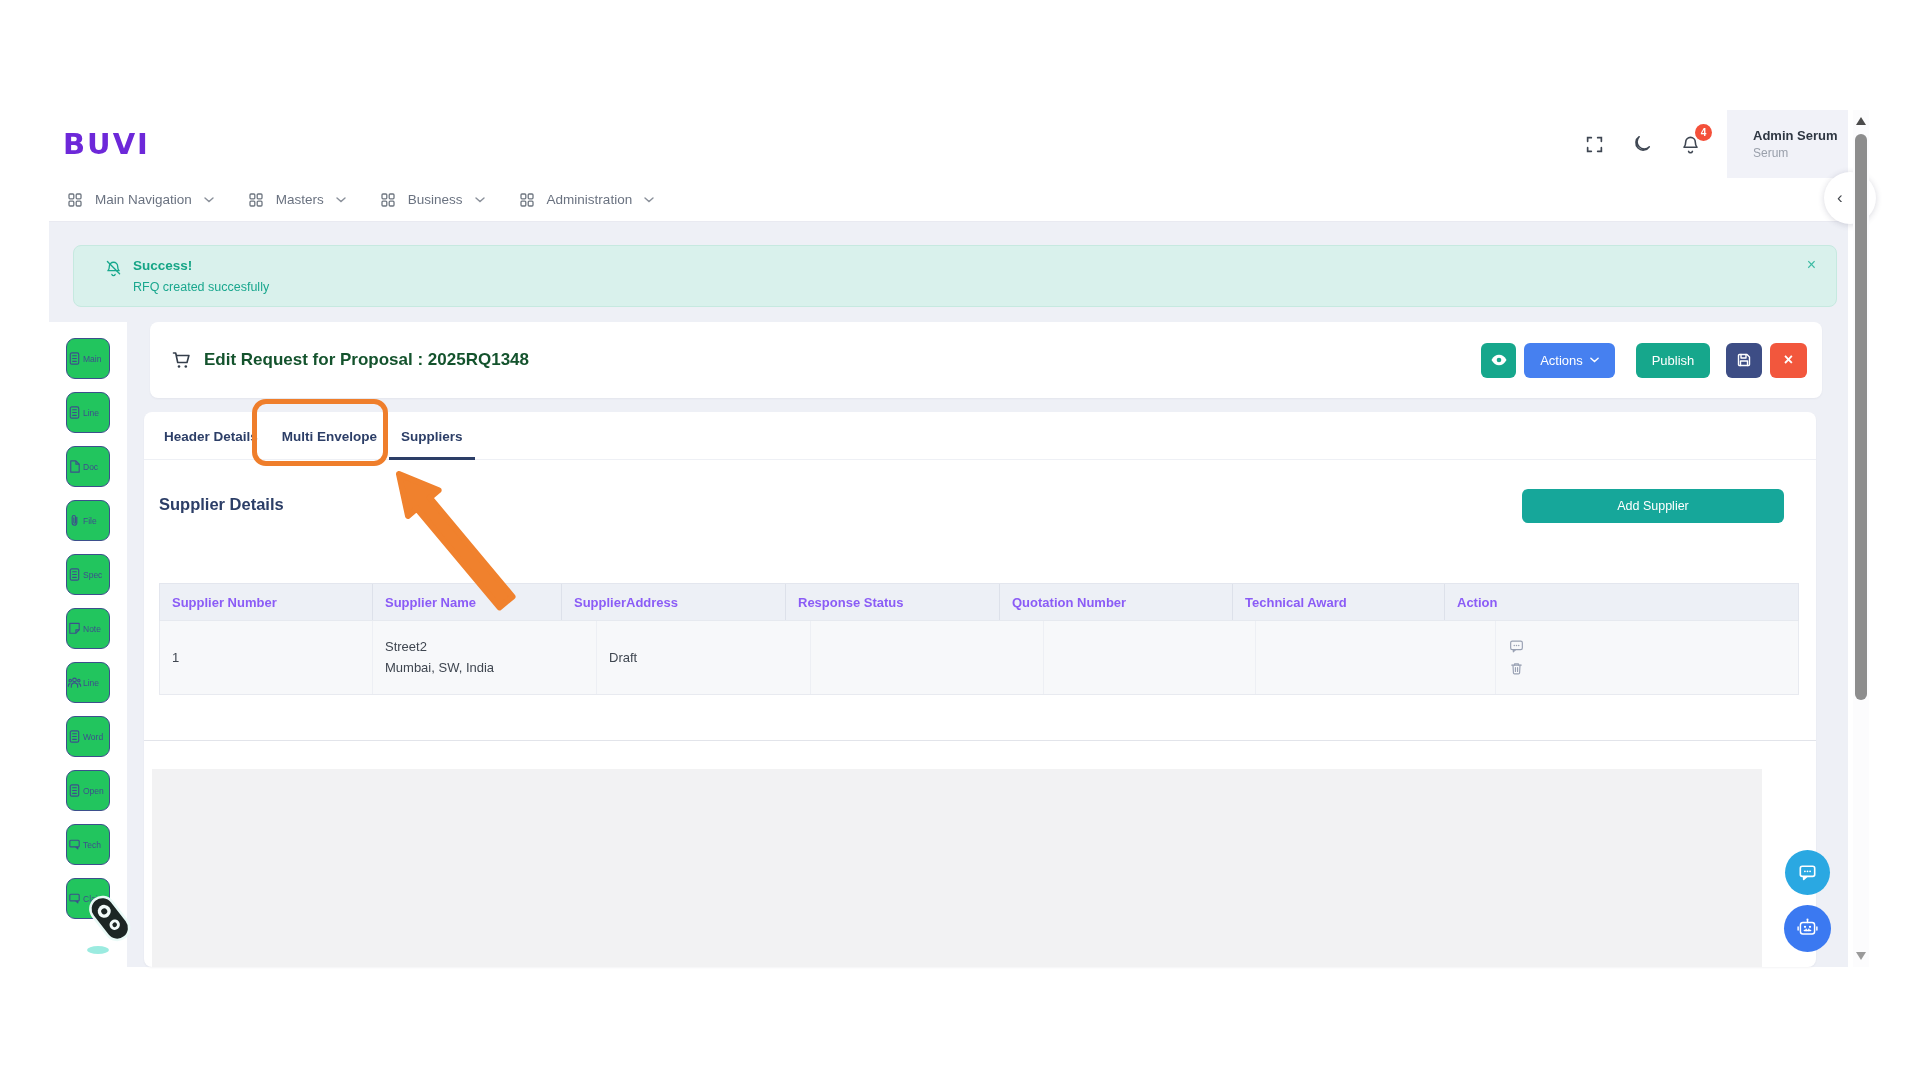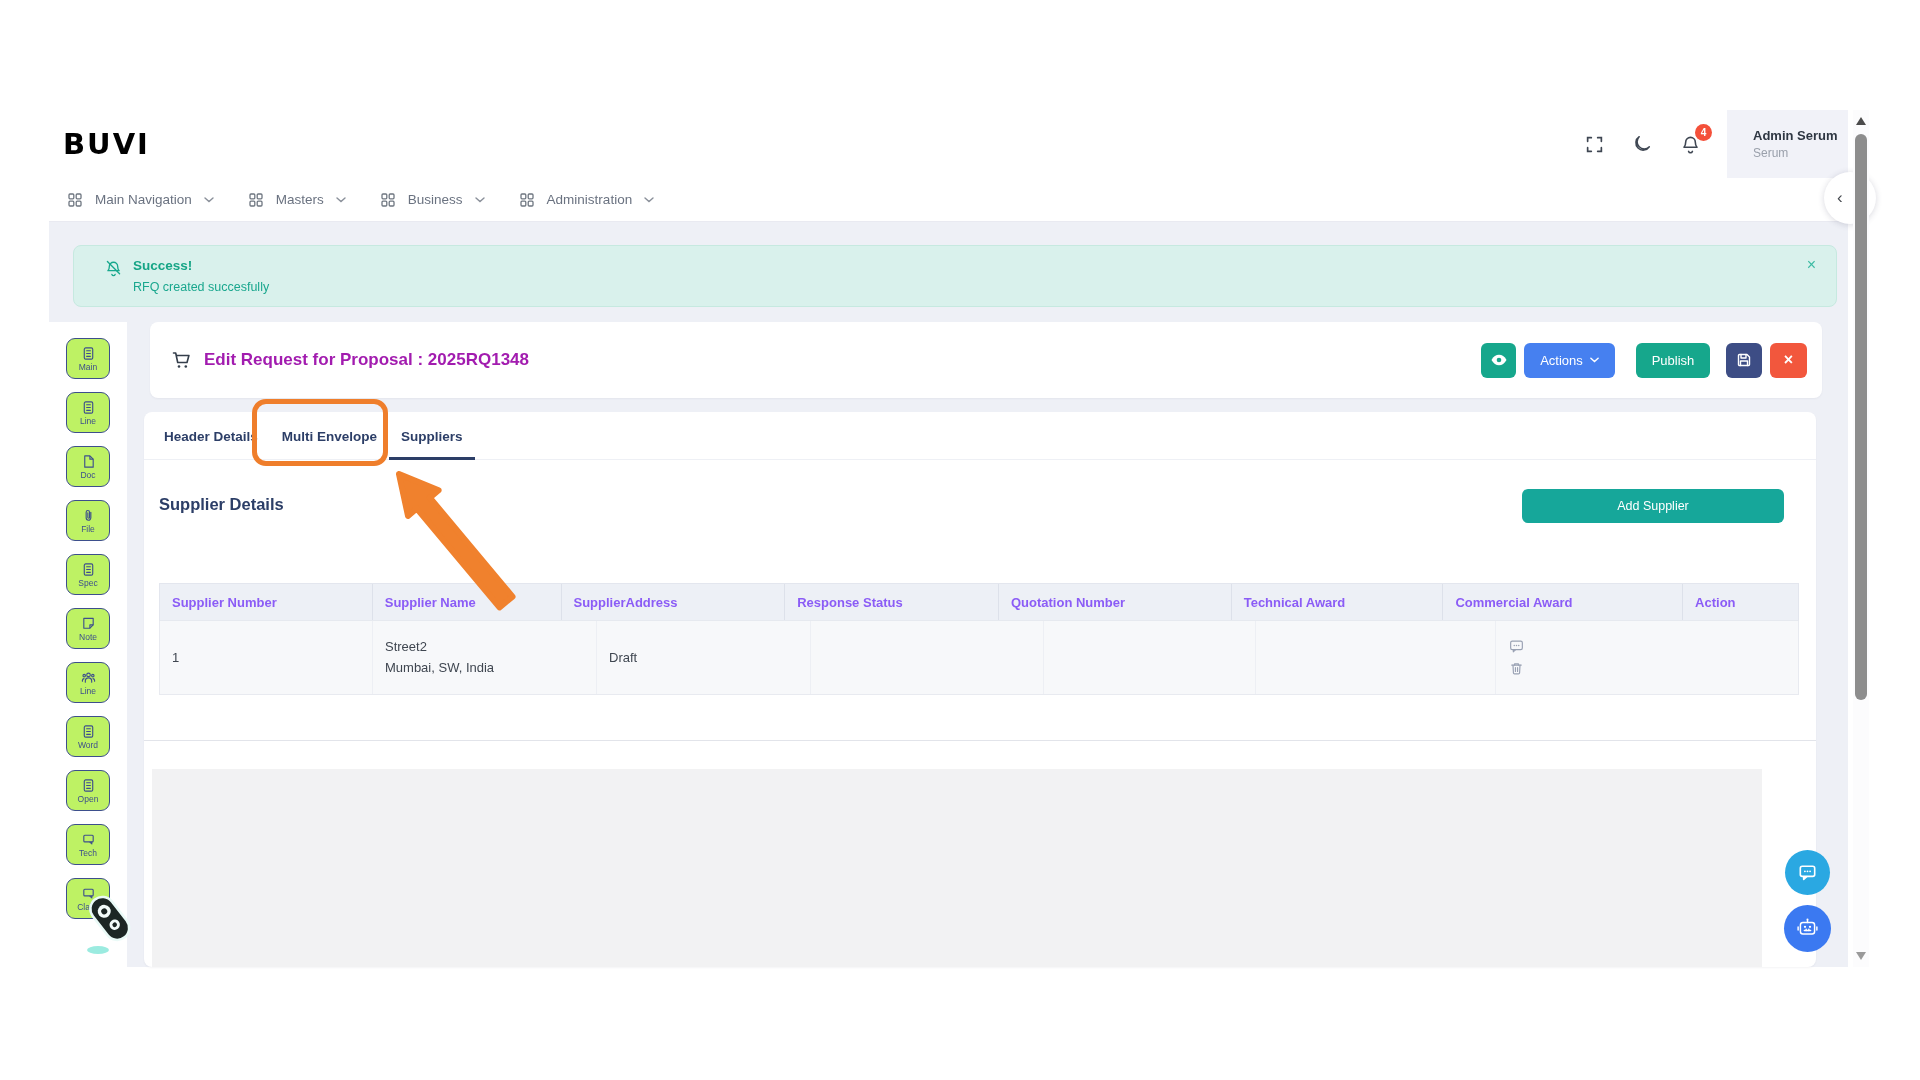--- a/index.html
+++ b/index.html
@@ -1,21 +1,21 @@
 <!DOCTYPE html>
 <html><head>
 <meta charset="utf-8">
 <style>
   * { margin:0; padding:0; box-sizing:border-box; }
   html,body { width:1920px; height:1080px; background:#ffffff; font-family:"Liberation Sans", sans-serif; overflow:hidden; }
   button { font-family:"Liberation Sans", sans-serif; }
 
   
   #topbar { position:absolute; left:49px; top:110px; width:1799px; height:68px; background:#fff; display:flex; align-items:center; }
-  .logo { margin-left:14px; font-family:"DejaVu Sans", sans-serif; font-size:29px; font-weight:bold; letter-spacing:2px; color:#000000; }
+  .logo { margin-left:14px; font-family:"DejaVu Sans", sans-serif; font-size:29px; font-weight:bold; letter-spacing:2px; color:#6d28d9; }
   .topbar-right { margin-left:auto; display:flex; align-items:center; height:100%; }
   .icon-btn { width:34px; height:34px; display:flex; align-items:center; justify-content:center; margin-right:14px; background:none; border:none; cursor:pointer; position:relative; }
   .badge { position:absolute; top:-3px; right:-5px; min-width:17px; height:17px; padding:0 4px; border-radius:9px; background:#f4503a; color:#fff; font-size:10px; font-weight:bold; display:flex; align-items:center; justify-content:center; }
   .user-panel { width:121px; height:100%; background:#f1f2f8; display:flex; flex-direction:column; justify-content:center; padding-left:26px; cursor:pointer; }
   .user-name { font-size:13px; font-weight:bold; color:#2e3642; }
   .user-role { font-size:12px; color:#9aa0ab; margin-top:3px; }
 
   
   #navbar { position:absolute; left:49px; top:178px; width:1799px; height:44px; background:#fff; border-bottom:1px solid #e9eaf1; display:flex; align-items:center; padding-left:18px; gap:34px; }
   .nav-item { display:flex; align-items:center; gap:12px; font-size:13.5px; color:#6a7280; background:none; border:none; cursor:pointer; }
@@ -26,26 +26,26 @@
 
   
   #alert { position:absolute; left:73px; top:245px; width:1764px; height:62px; background:#d9f1ec; border:1px solid #c6e9e0; border-radius:8px; display:flex; align-items:flex-start; padding:12px 0 0 30px; }
   .alert-texts { margin-left:10px; }
   .alert-title { font-size:13.5px; font-weight:bold; color:#16a586; }
   .alert-msg { font-size:12.5px; color:#1aa78e; margin-top:7px; }
   .alert-close { position:absolute; right:20px; top:10px; background:none; border:none; color:#3cbba3; font-size:16px; cursor:pointer; }
 
   
   #sidebar { position:absolute; left:49px; top:322px; width:78px; height:645px; background:#fff; display:flex; flex-direction:column; align-items:center; padding-top:16px; gap:13px; }
-  .side-btn { width:44px; height:41px; border:1.5px solid #3d4f8c; border-radius:9px; background:#bef264; display:flex; flex-direction:column; align-items:center; justify-content:center; gap:1px; cursor:pointer; }
+  .side-btn { width:44px; height:41px; border:1.5px solid #3d4f8c; border-radius:9px; background:#22c55e; display:flex; align-items:center; gap:1px; cursor:pointer; }
   .side-btn span { font-size:8.5px; color:#3d4f8c; }
 
   
   #title-card { position:absolute; left:150px; top:322px; width:1672px; height:76px; background:#fff; border-radius:8px; box-shadow:0 1px 2px rgba(40,40,70,.05); display:flex; align-items:center; padding:0 15px 0 22px; }
-  .page-title { margin-left:12px; font-size:17px; font-weight:bold; color:#a21caf; }
+  .page-title { margin-left:12px; font-size:17px; font-weight:bold; color:#14532d; }
   .toolbar { margin-left:auto; display:flex; }
   .btn { height:35px; border:none; border-radius:6px; color:#fff; font-size:13px; display:flex; align-items:center; justify-content:center; cursor:pointer; }
   .btn-eye { width:35px; background:#16a78c; margin-right:8px; }
   .btn-actions { width:91px; background:#4680f0; gap:7px; margin-right:21px; }
   .btn-publish { width:74px; background:#16a78c; margin-right:16px; }
   .btn-save { width:36px; background:#3d4d85; margin-right:8px; }
   .btn-close { width:37px; background:#f2573d; font-size:16px; font-weight:bold; }
 
   
   #tabs-card { position:absolute; left:144px; top:412px; width:1672px; height:555px; background:#fff; border-radius:8px; box-shadow:0 1px 2px rgba(40,40,70,.05); }
@@ -318,21 +318,20 @@
   <button class="add-btn">Add Supplier</button>
 
   <div class="table">
     <div class="thead">
       <div class="th" style="width:213px">Supplier Number</div>
       <div class="th" style="width:189px">Supplier Name</div>
       <div class="th" style="width:224px">SupplierAddress</div>
       <div class="th" style="width:214px">Response Status</div>
       <div class="th" style="width:233px">Quotation Number</div>
       <div class="th" style="width:212px">Technical Award</div>
-      <div class="th" style="width:240px">Commercial Award</div>
       <div class="th" style="width:115px">Action</div>
     </div>
     <div class="trow">
       <div class="td" style="width:213px">1</div>
       <div class="td" style="width:224px">
         <div class="addr">
           <div>Street2</div>
           <div>Mumbai, SW, India</div>
         </div>
       </div>

